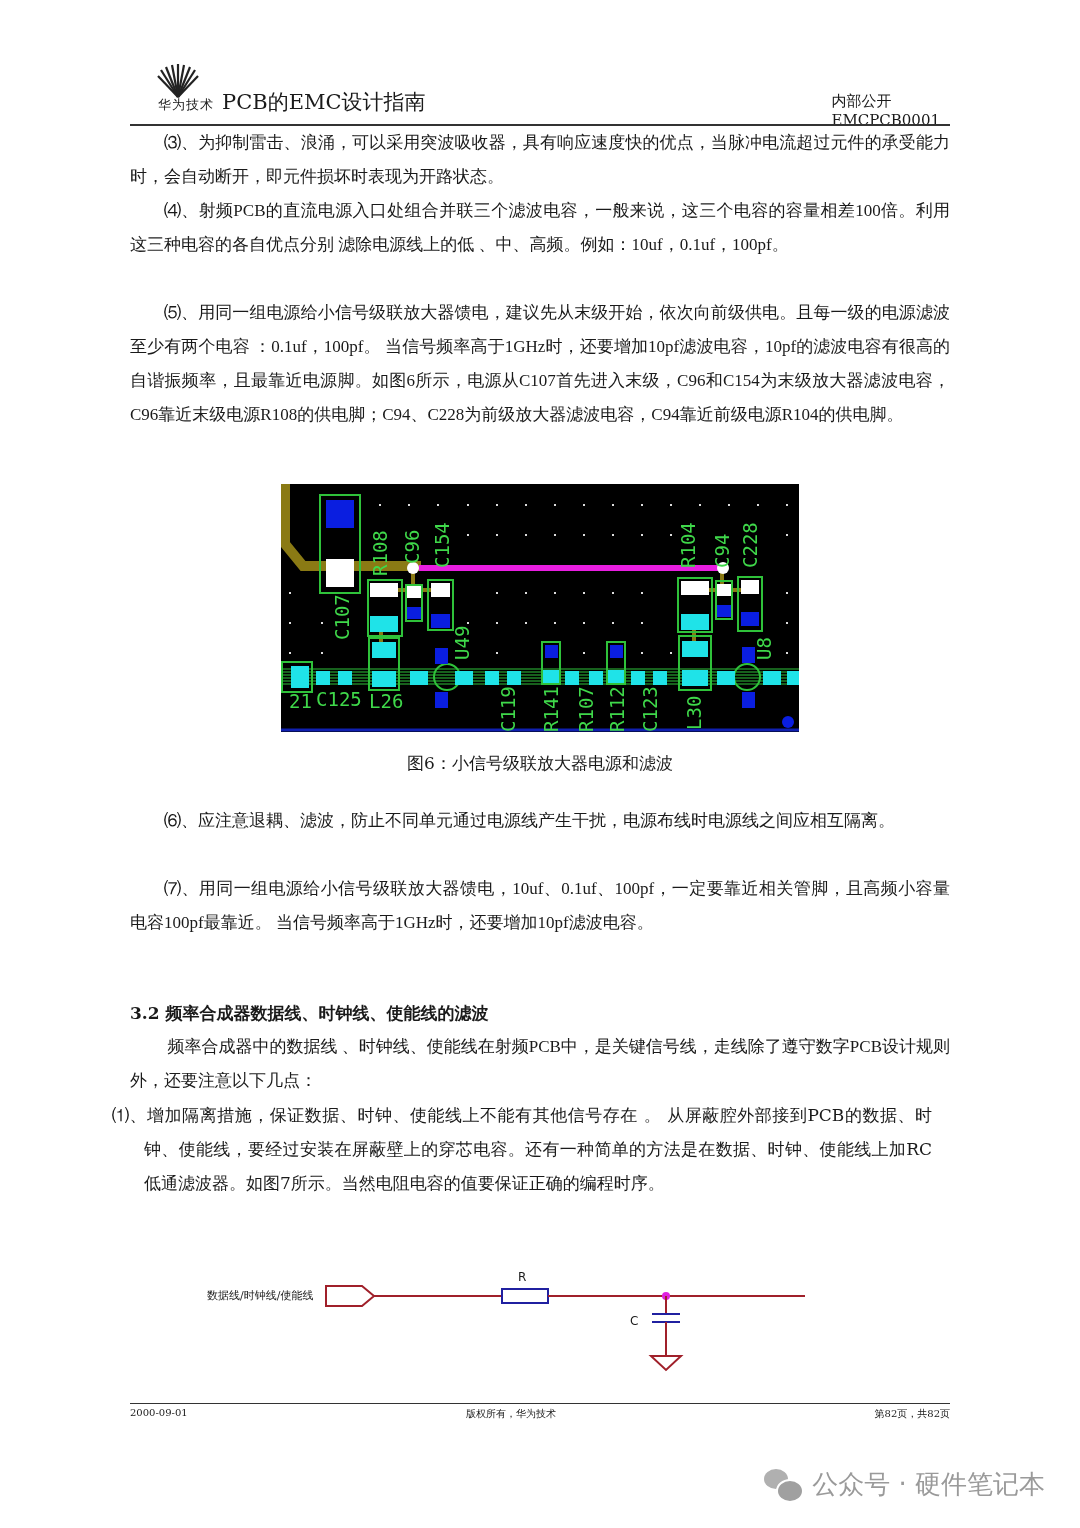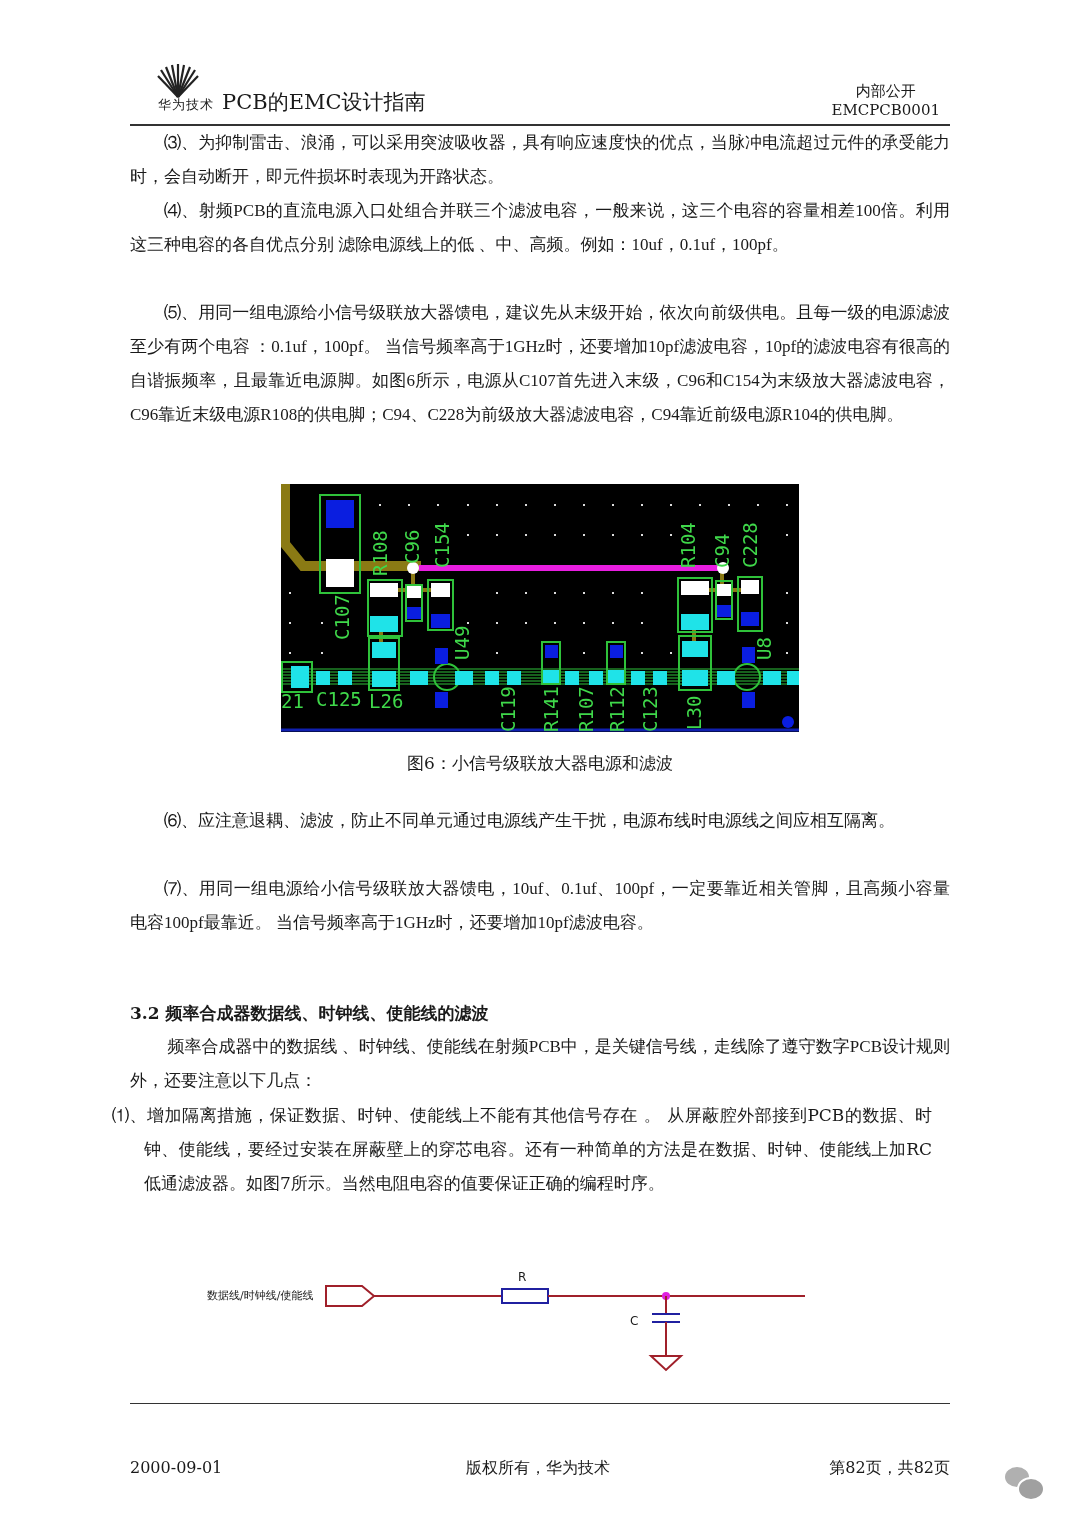--- a/index.html
+++ b/index.html
@@ -1,30 +1,30 @@
 <!DOCTYPE html>
 <html><head>
 <meta charset="utf-8">
 <style>
   html, body { margin: 0; padding: 0; }
   body { width: 1080px; height: 1528px; background: #ffffff; position: relative; overflow: hidden;
          font-family: "DejaVu Serif", "Liberation Serif", serif; color: #1a1a1a; }
   .abs { position: absolute; }
   .header-title { left: 222px; top: 88px; font-size: 21px; }
-  .header-right { right: 140px; top: 82px; text-align: center; font-size: 15px; line-height: 19px; }
+  .header-right { right: 140px; top: 92px; text-align: left; font-size: 15px; line-height: 19px; }
   .header-rule { left: 130px; top: 124px; width: 820px; height: 2px; background: #333; }
   .logo { left: 155px; top: 64px; width: 46px; height: 46px; }
   .logo-text { left: 158px; top: 96px; font-size: 13px; letter-spacing: 1px; }
   .para { position: absolute; left: 130px; width: 820px; font-size: 17px; line-height: 34px; text-align: justify; }
   .indent { text-indent: 2em; font-family: Liberation Serif, serif; }
   .pcb { left: 281px; top: 484px; width: 518px; height: 248px; background: #000; overflow: hidden; }
   .caption { left: 130px; width: 820px; top: 752px; text-align: center; font-size: 17px; }
   .section-heading { left: 130px; top: 1002px; font-size: 17px; font-weight: bold; }
   .footer-rule { left: 130px; top: 1403px; width: 820px; height: 1px; background: #333; }
-  .footer { top: 1458px; font-size: 16px; }
+  .footer { top: 1407px; font-size: 10px; }
   .watermark { right: 35px; top: 1467px; font-family: "DejaVu Sans", sans-serif; font-size: 26px; color: #9a9a9a; display:flex; align-items:center; gap:8px; }
   .wm-icon { width: 40px; height: 32px; position: relative; }
   .wm-icon .b1 { position:absolute; left:0; top:0; width:24px; height:20px; border-radius:50%; background:#b0b0b0; }
   .wm-icon .b2 { position:absolute; left:12px; top:10px; width:24px; height:20px; border-radius:50%; background:#a0a0a0; border:2px solid #fff; }
   .pcb-label { position: absolute; color: #3fd84a; font-family: "DejaVu Sans Mono", monospace; font-size: 19px; transform-origin: left top; white-space: nowrap; }
   .rot { transform: rotate(-90deg); }
   .pad-cyan { position:absolute; background:#1fe3e8; }
   .pad-blue { position:absolute; background:#0a1ee0; }
   .pad-white { position:absolute; background:#ffffff; }
   .outline { position:absolute; border: 2px solid #2fc23a; box-sizing: border-box; }
@@ -211,21 +211,21 @@
 
   <div class="pcb-label rot" style="left:50px;top:156px;">C107</div>
   <div class="pcb-label rot" style="left:88px;top:92px;">R108</div>
   <div class="pcb-label rot" style="left:120px;top:80px;">C96</div>
   <div class="pcb-label rot" style="left:150px;top:84px;">C154</div>
   <div class="pcb-label rot" style="left:396px;top:84px;">R104</div>
   <div class="pcb-label rot" style="left:430px;top:84px;">C94</div>
   <div class="pcb-label rot" style="left:458px;top:84px;">C228</div>
   <div class="pcb-label rot" style="left:170px;top:176px;">U49</div>
   <div class="pcb-label rot" style="left:472px;top:176px;">U8</div>
-  <div class="pcb-label" style="left:0px;top:206px;">21</div>
+  <div class="pcb-label" style="left:8px;top:206px;">21</div>
   <div class="pcb-label" style="left:35px;top:204px;">C125</div>
   <div class="pcb-label" style="left:88px;top:206px;">L26</div>
   <div class="pcb-label rot" style="left:216px;top:248px;">C119</div>
   <div class="pcb-label rot" style="left:259px;top:248px;">R141</div>
   <div class="pcb-label rot" style="left:294px;top:248px;">R107</div>
   <div class="pcb-label rot" style="left:325px;top:248px;">R112</div>
   <div class="pcb-label rot" style="left:358px;top:248px;">C123</div>
   <div class="pcb-label rot" style="left:402px;top:246px;">L30</div>
 </div>
 
@@ -261,13 +261,14 @@
 <div class="abs footer-rule"></div>
 <div class="abs footer" style="left:130px;">2000-09-01</div>
 <div class="abs footer" style="left:466px;">版权所有，华为技术</div>
 <div class="abs footer" style="right:130px;">第82页，共82页</div>
 
 <div class="abs watermark">
   <div class="wm-icon">
       <div class="b1"></div>
       <div class="b2"></div>
     </div>
+  <span>公众号 · 硬件笔记本</span>
 </div>
 
 </body></html>

